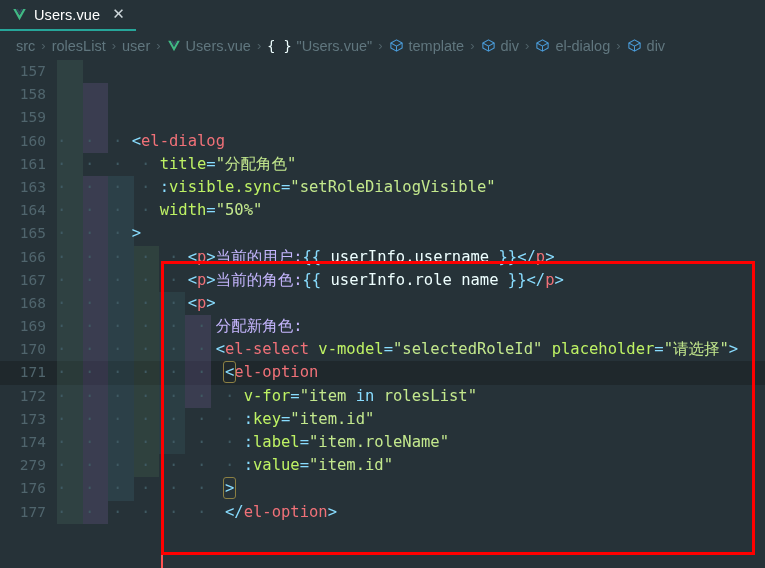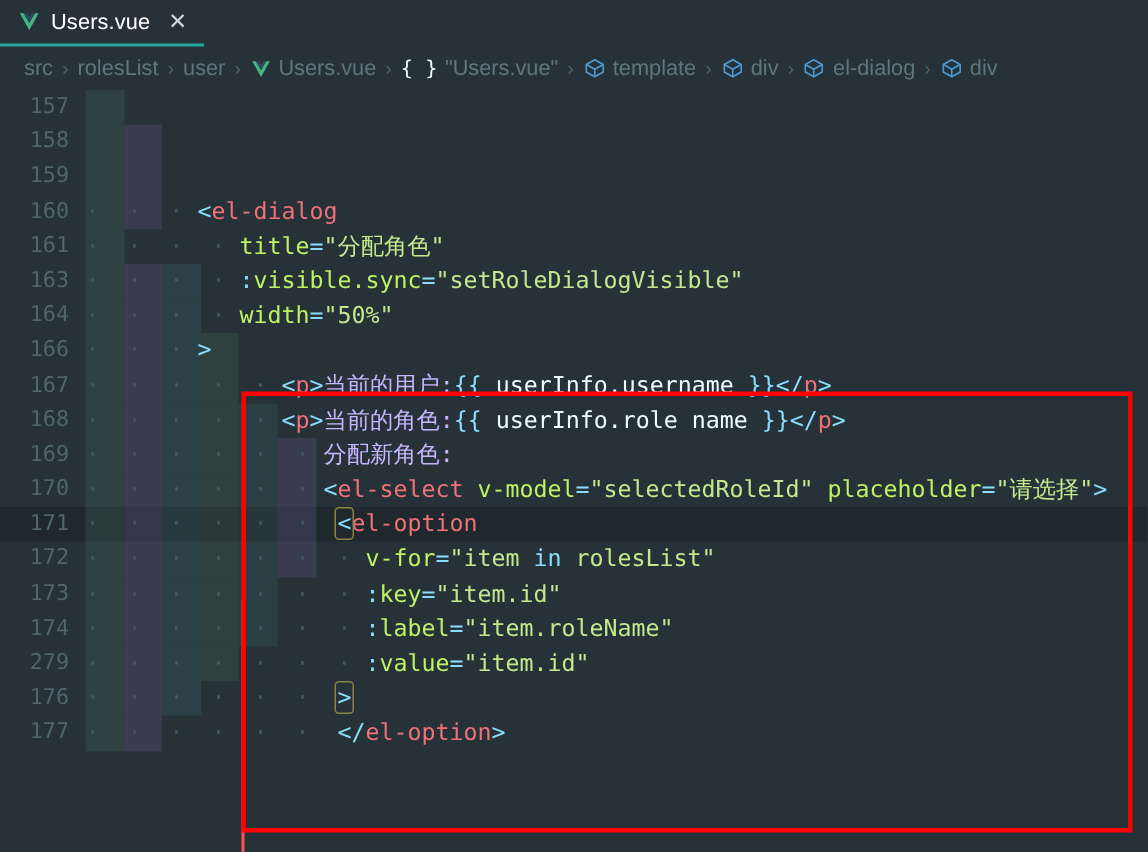--- a/index.html
+++ b/index.html
@@ -321,20 +321,27 @@
   </div>
 
   <div class="code-row">
     <div class="gutter">164</div>
     <div class="linecontent">
       <span class="ind c0" style="left:0px"></span><span class="ind c2" style="left:25.6px"></span><span class="ind c3" style="left:51.2px"></span>
       <span class="codetext"><span class="dots">·&nbsp;&nbsp;·&nbsp;&nbsp;·&nbsp;&nbsp;·&nbsp;&nbsp;·&nbsp;</span><span class="brk">&lt;</span><span class="tag">p</span><span class="brk">&gt;</span><span class="txt">当前的角色:</span><span class="mus">{{</span><span class="mvar"> userInfo.role name </span><span class="mus">}}</span><span class="brk">&lt;/</span><span class="tag">p</span><span class="brk">&gt;</span></span>
     </div>
   </div>
 
+  <div class="code-row">
+    <div class="gutter">165</div>
+    <div class="linecontent">
+      <span class="ind c0" style="left:0px"></span><span class="ind c2" style="left:25.6px"></span><span class="ind c3" style="left:51.2px"></span>
+      <span class="codetext"><span class="dots">·&nbsp;&nbsp;·&nbsp;&nbsp;·&nbsp;&nbsp;·&nbsp;&nbsp;·&nbsp;</span><span class="brk">&lt;</span><span class="tag">p</span><span class="brk">&gt;</span></span>
+    </div>
+  </div>
 
   <div class="code-row">
     <div class="gutter">166</div>
     <div class="linecontent">
       <span class="ind c0" style="left:0px"></span><span class="ind c2" style="left:25.6px"></span><span class="ind c3" style="left:51.2px"></span><span class="ind c4" style="left:76.8px"></span>
       <span class="codetext"><span class="dots">·&nbsp;&nbsp;·&nbsp;&nbsp;·&nbsp;&nbsp;·&nbsp;&nbsp;·&nbsp;&nbsp;·&nbsp;</span><span class="txt">分配新角色:</span></span>
     </div>
   </div>
 
   <div class="code-row">

